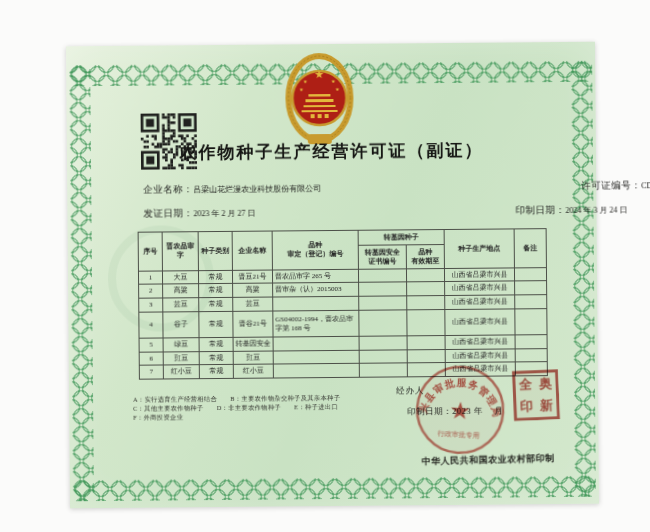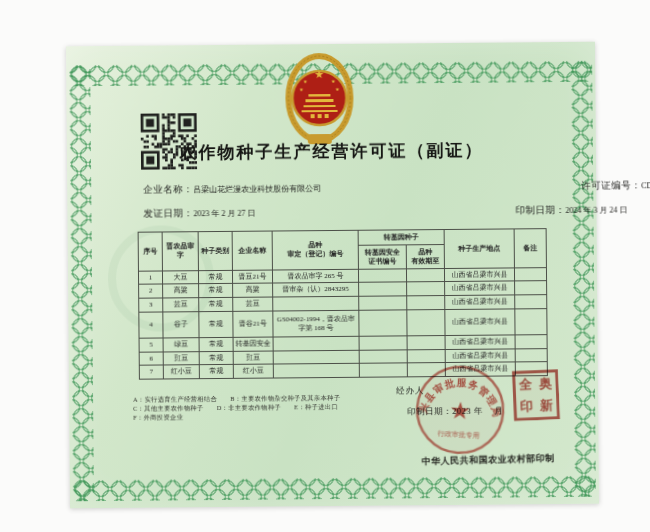--- a/index.html
+++ b/index.html
@@ -55,21 +55,21 @@
   table.seed{
     position:absolute;left:70px;top:186px;width:408px;
     border-collapse:collapse;table-layout:fixed;
     font-size:7px;line-height:1.25;color:#222;
   }
   table.seed th,table.seed td{
     border:1px solid #4c4f48;padding:1px 2px;text-align:center;
     overflow:hidden;white-space:pre-line;
   }
   table.seed th{font-weight:bold;font-size:7px;}
-  table.seed td.l{text-align:center;}
+  table.seed td.l{text-align:left;}
   
   .footnotes{
     position:absolute;left:64px;top:349px;font-size:6.3px;line-height:9px;
     color:#33342f;letter-spacing:.3px;white-space:nowrap;
   }
   .handler{position:absolute;left:327px;top:342px;font-size:8.5px;letter-spacing:1px;}
   .printdate{position:absolute;left:338px;top:363px;font-size:8.5px;letter-spacing:.5px;white-space:nowrap;}
   .issuer{
     position:absolute;left:352px;top:411px;font-size:9px;font-weight:bold;
     letter-spacing:.5px;transform:rotate(-1deg);white-space:nowrap;color:#23241f;
@@ -313,21 +313,21 @@
             <td></td>
             <td></td>
             <td>山西省吕梁市兴县</td>
             <td></td>
           </tr>
           <tr style="height: 14px;">
             <td>2</td>
             <td>高粱</td>
             <td>常规</td>
             <td>高粱</td>
-            <td class="l">晋审杂（认）2843295</td>
+            <td class="l">晋审杂（认）2015003</td>
             <td></td>
             <td></td>
             <td>山西省吕梁市兴县</td>
             <td></td>
           </tr>
           <tr style="height: 14px;">
             <td>3</td>
             <td>芸豆</td>
             <td>常规</td>
             <td>芸豆</td>

